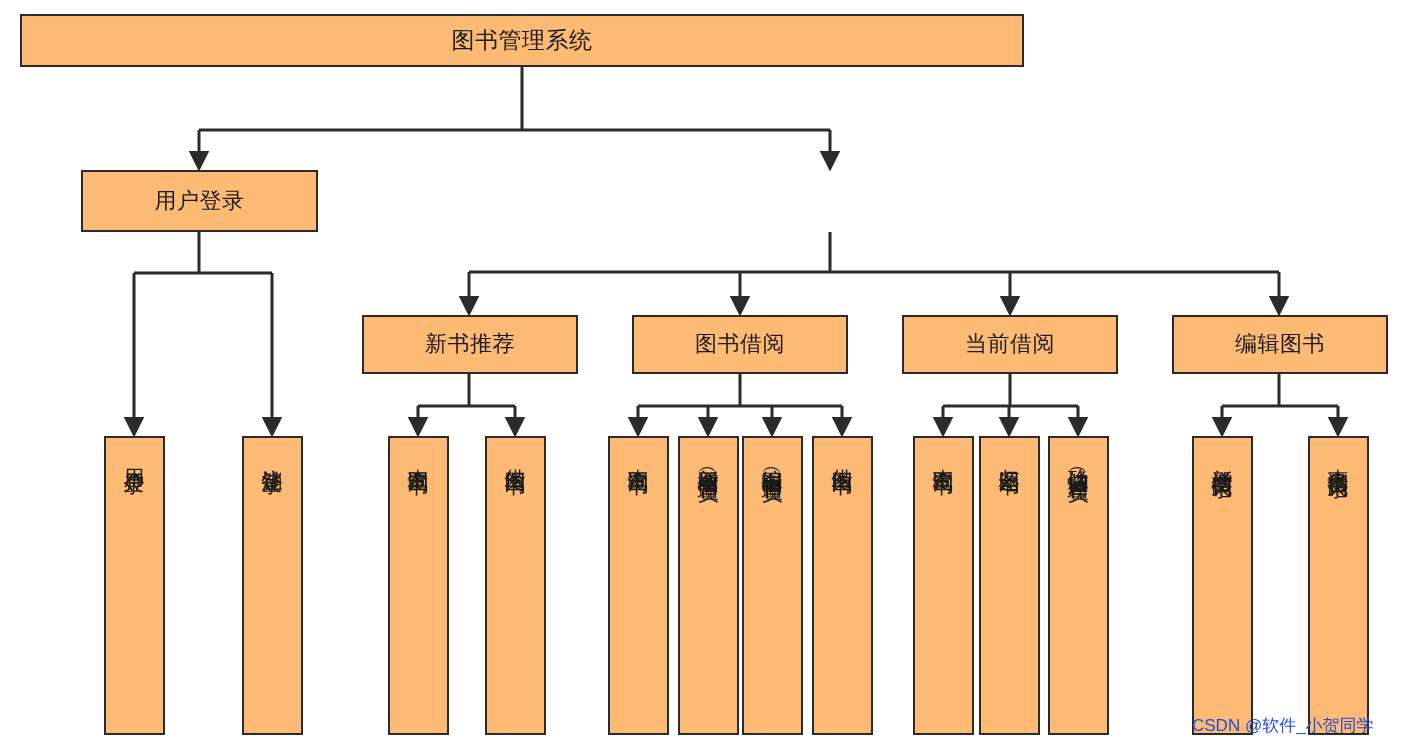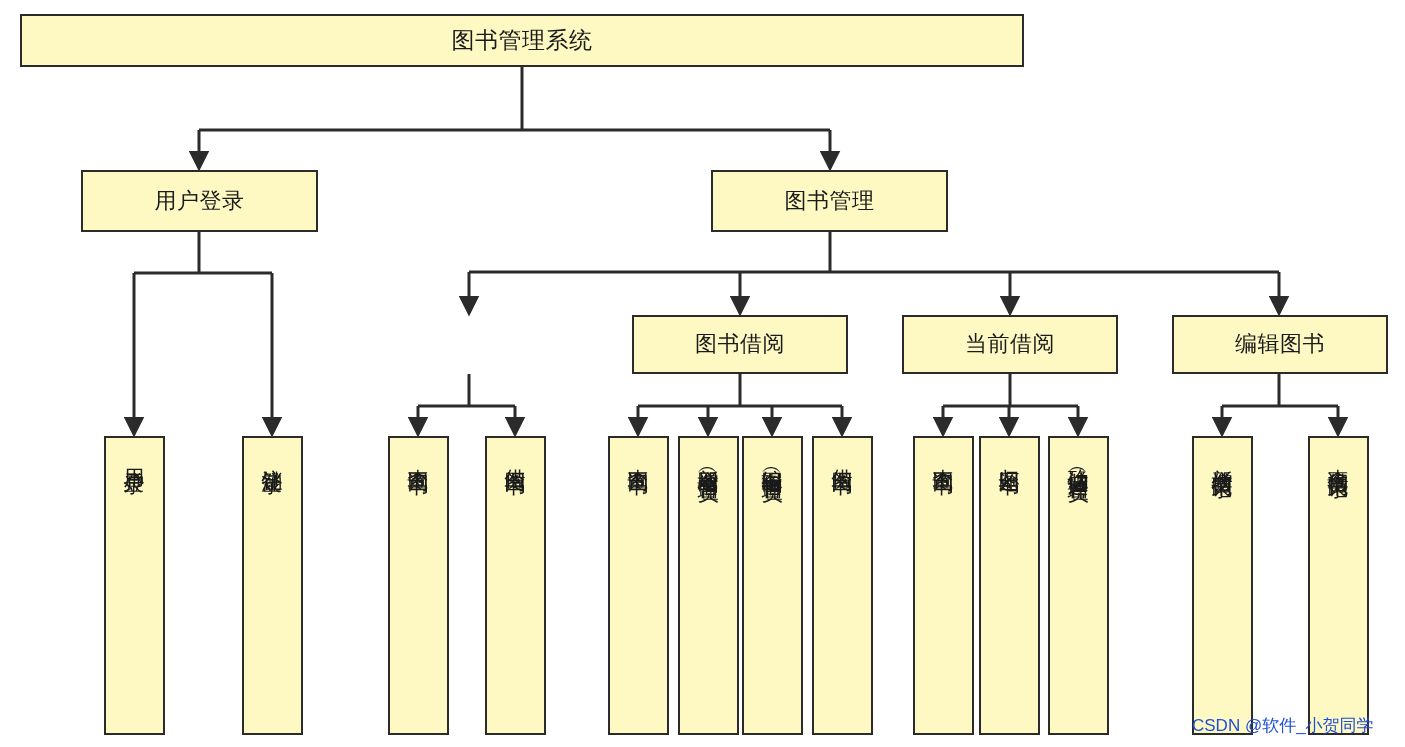--- a/index.html
+++ b/index.html
@@ -23,21 +23,21 @@
     position: absolute;
     left: 0;
     top: 0;
     width: 1405px;
     height: 747px;
   }
   .node {
     position: absolute;
     box-sizing: border-box;
     border: 2px solid #2b2b2b;
-    background: #fef9c3;
+    background: #fdba74;
     display: flex;
     align-items: center;
     justify-content: center;
     color: #1a1a1a;
   }
   .node .label {
     line-height: 1.12;
     text-align: center;
     white-space: pre;
   }
@@ -124,24 +124,24 @@
     </g>
   </svg>
 
   <div class="node horiz root" style="left:20px; top:14px; width:1004px; height:53px;">
     <span class="label">图书管理系统</span>
   </div>
 
   <div class="node horiz" style="left:81px; top:170px; width:237px; height:62px;">
     <span class="label">用户登录</span>
   </div>
-  <div class="node horiz" style="left:711px; top:170px; width:237px; height:62px;">
-    <span class="label">图书管理</span>
+
+  <div class="node horiz" style="left:362px; top:315px; width:216px; height:59px;">
+    <span class="label">新书推荐</span>
   </div>
-
   <div class="node horiz" style="left:632px; top:315px; width:216px; height:59px;">
     <span class="label">图书借阅</span>
   </div>
   <div class="node horiz" style="left:902px; top:315px; width:216px; height:59px;">
     <span class="label">当前借阅</span>
   </div>
   <div class="node horiz" style="left:1172px; top:315px; width:216px; height:59px;">
     <span class="label">编辑图书</span>
   </div>
 

